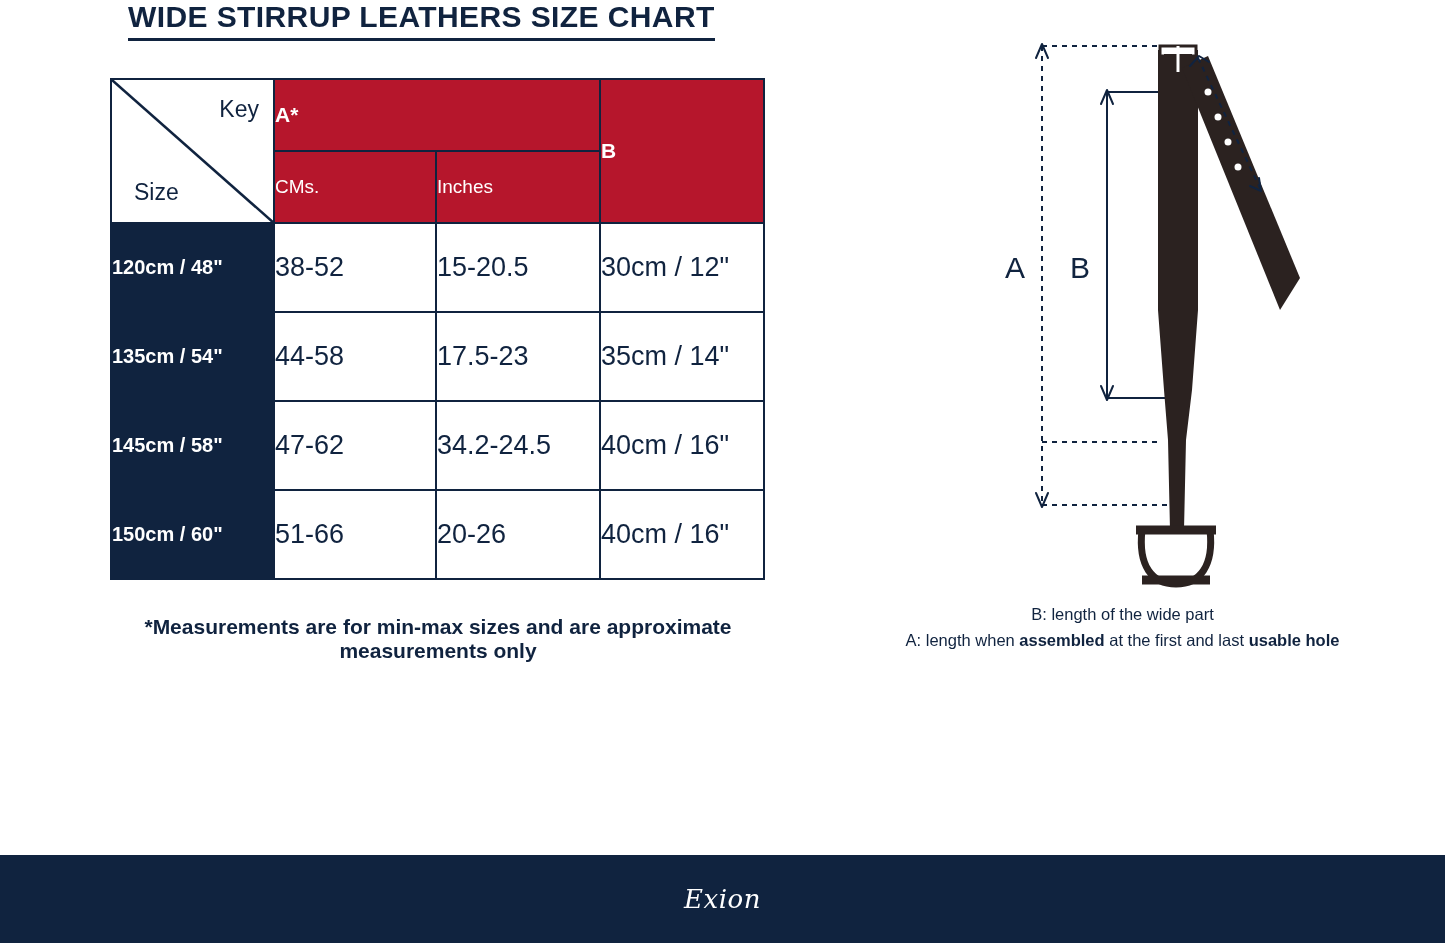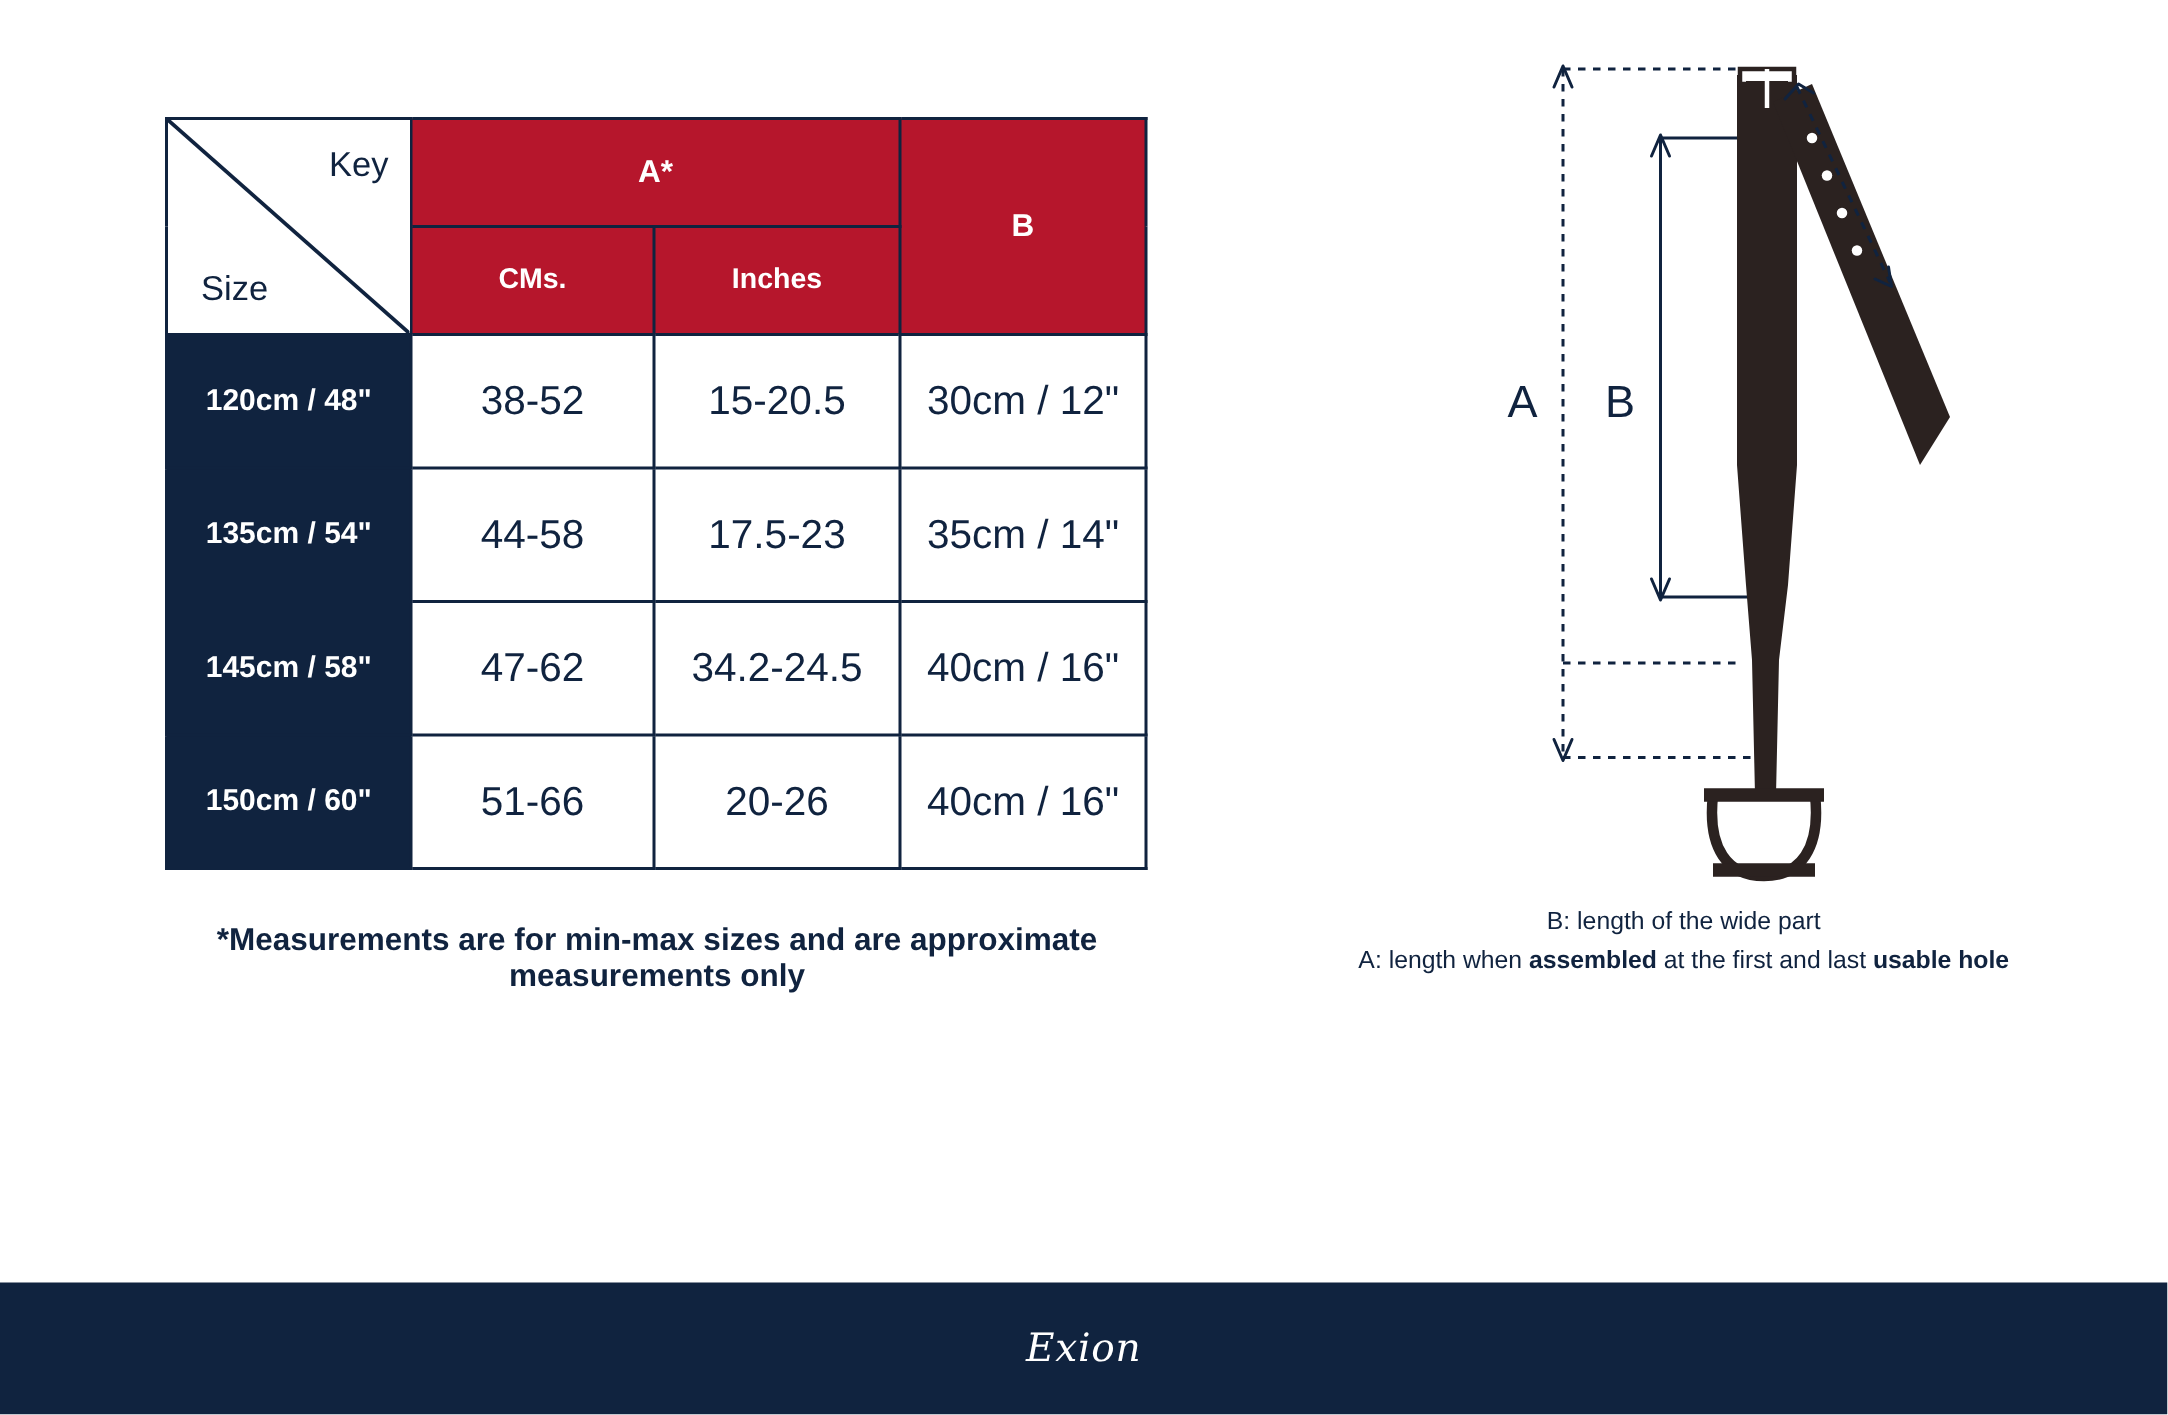--- a/index.html
+++ b/index.html
@@ -45,21 +45,21 @@
     position: absolute;
     left: 110px;
     top: 78px;
     border-collapse: collapse;
     table-layout: fixed;
     width: 653px;
   }
   table.size-table td, table.size-table th {
     border: 2px solid #10233f;
     padding: 0;
-    text-align: center;
+    text-align: left;
     vertical-align: middle;
   }
   .col-key   { width: 163px; }
   .col-cms   { width: 162px; }
   .col-in    { width: 164px; }
   .col-b     { width: 164px; }
 
   
   .key-cell {
     position: relative;
@@ -93,21 +93,21 @@
     color: #ffffff;
     font-size: 21px;
     font-weight: bold;
     height: 72px;
   }
   .hdr-red.tall { height: 144px; }
   .hdr-sub {
     background: #b6162c;
     color: #ffffff;
     font-size: 19px;
-    font-weight: bold;
+    font-weight: normal;
     height: 72px;
   }
 
   .size-cell {
     background: #10233f;
     color: #ffffff;
     font-size: 20px;
     font-weight: bold;
     height: 89px;
   }
@@ -177,20 +177,21 @@
     text-align: center;
   }
 </style>
 </head>
 <body>
 
 <div class="page">
 
   <div class="left-col">
 
+    <div class="chart-title">WIDE STIRRUP LEATHERS  SIZE CHART</div>
 
     <table class="size-table">
       <colgroup>
         <col class="col-key">
           <col class="col-cms">
           <col class="col-in">
           <col class="col-b">
       </colgroup>
       <tbody>
         <tr>

